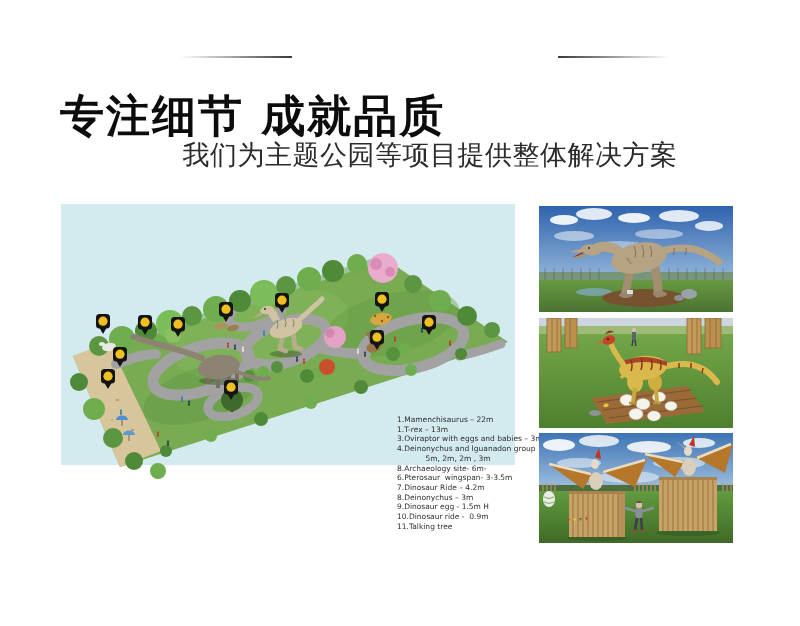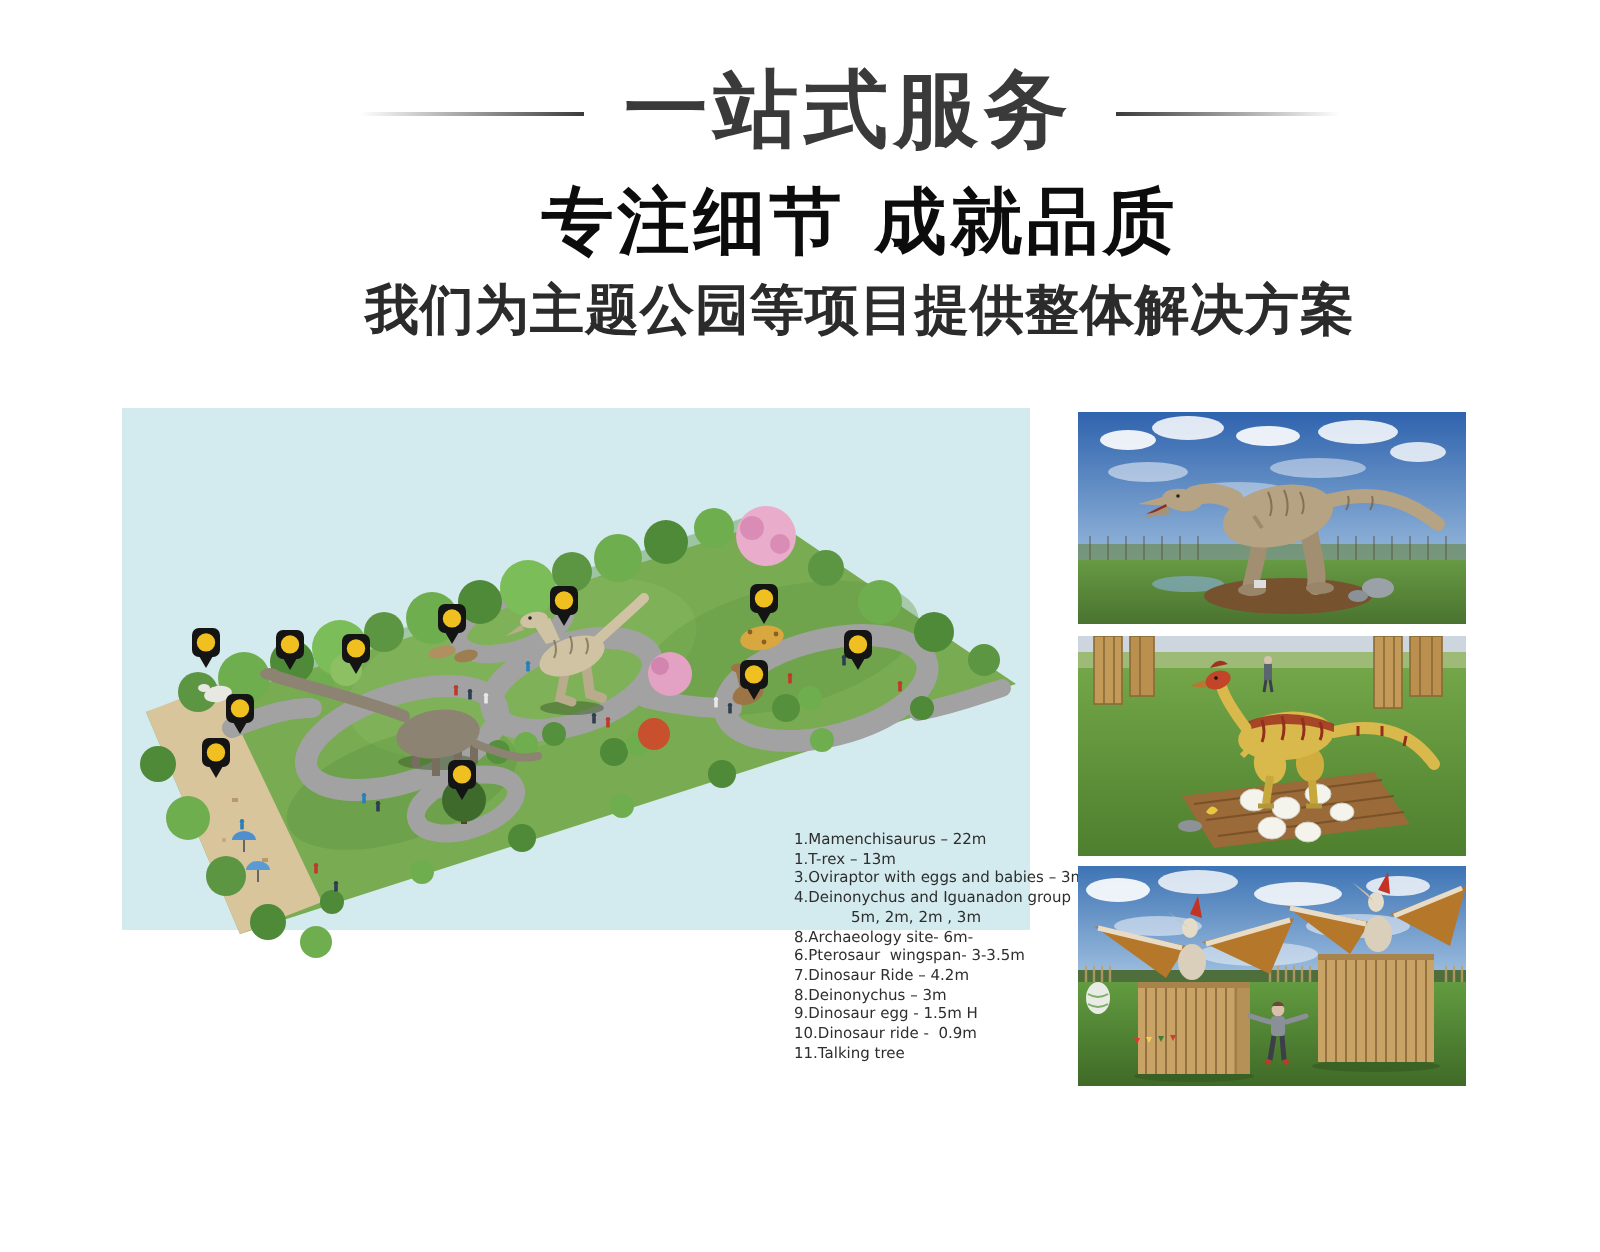--- a/index.html
+++ b/index.html
@@ -5,24 +5,24 @@
   html,body{margin:0;padding:0;background:#ffffff;}
   .page{position:relative;width:800px;height:626px;background:#fff;overflow:hidden;
         font-family:"DejaVu Sans","Liberation Sans",sans-serif;}
 
   
   .banner-title{position:absolute;left:312px;top:27px;margin:0;
     font-size:42px;font-weight:600;color:#3a3a3a;letter-spacing:3px;white-space:nowrap;}
   .divider{position:absolute;top:56px;height:2px;width:112px;}
   .divider-left{left:180px;background:linear-gradient(to right,rgba(58,58,58,0),#3a3a3a);}
   .divider-right{left:558px;background:linear-gradient(to left,rgba(58,58,58,0),#3a3a3a);}
-  .heading{position:absolute;left:60px;right:0;top:87px;margin:0;text-align:center;
-    font-size:36px;font-weight:bold;color:#0c0c0c;letter-spacing:2px;white-space:nowrap;}
+  .heading{position:absolute;left:60px;right:0;top:87px;margin:0;
+    font-size:44px;font-weight:bold;color:#0c0c0c;letter-spacing:2px;white-space:nowrap;}
   .subheading{position:absolute;left:60px;right:0;top:137px;margin:0;text-align:center;
-    font-size:27px;font-weight:bold;color:#2b2b2b;letter-spacing:.5px;white-space:nowrap;}
+    font-size:27px;font-weight:normal;color:#2b2b2b;letter-spacing:.5px;white-space:nowrap;}
 
   
   .map-panel{position:absolute;left:61px;top:204px;width:454px;height:261px;background:#d3eaee;}
   .map-panel svg{position:absolute;left:0;top:0;display:block;}
   .legend{position:absolute;left:336px;top:211px;width:118px;
     font-size:7.5px;line-height:9.7px;color:#2e2e2e;}
   .legend div{white-space:pre;}
   .legend .cont{padding-left:4px;text-align:center;}
 
   
@@ -30,21 +30,20 @@
   .photo svg{display:block;width:100%;height:100%;}
   .photo-1{top:206px;height:106px;}
   .photo-2{top:318px;height:110px;}
   .photo-3{top:433px;height:110px;}
 </style>
 </head>
 <body>
 
 <div class="page">
 
-  <h1 class="banner-title">一站式服务</h1>
   <div class="divider divider-left"></div>
   <div class="divider divider-right"></div>
   <h2 class="heading">专注细节 成就品质</h2>
   <p class="subheading">我们为主题公园等项目提供整体解决方案</p>
 
   <div class="map-panel">
     <svg width="454" height="335" viewBox="0 0 454 335">
 
       <g>
         <polygon points="12,152 320,52 447,138 59,263" fill="#79ab52"></polygon>

